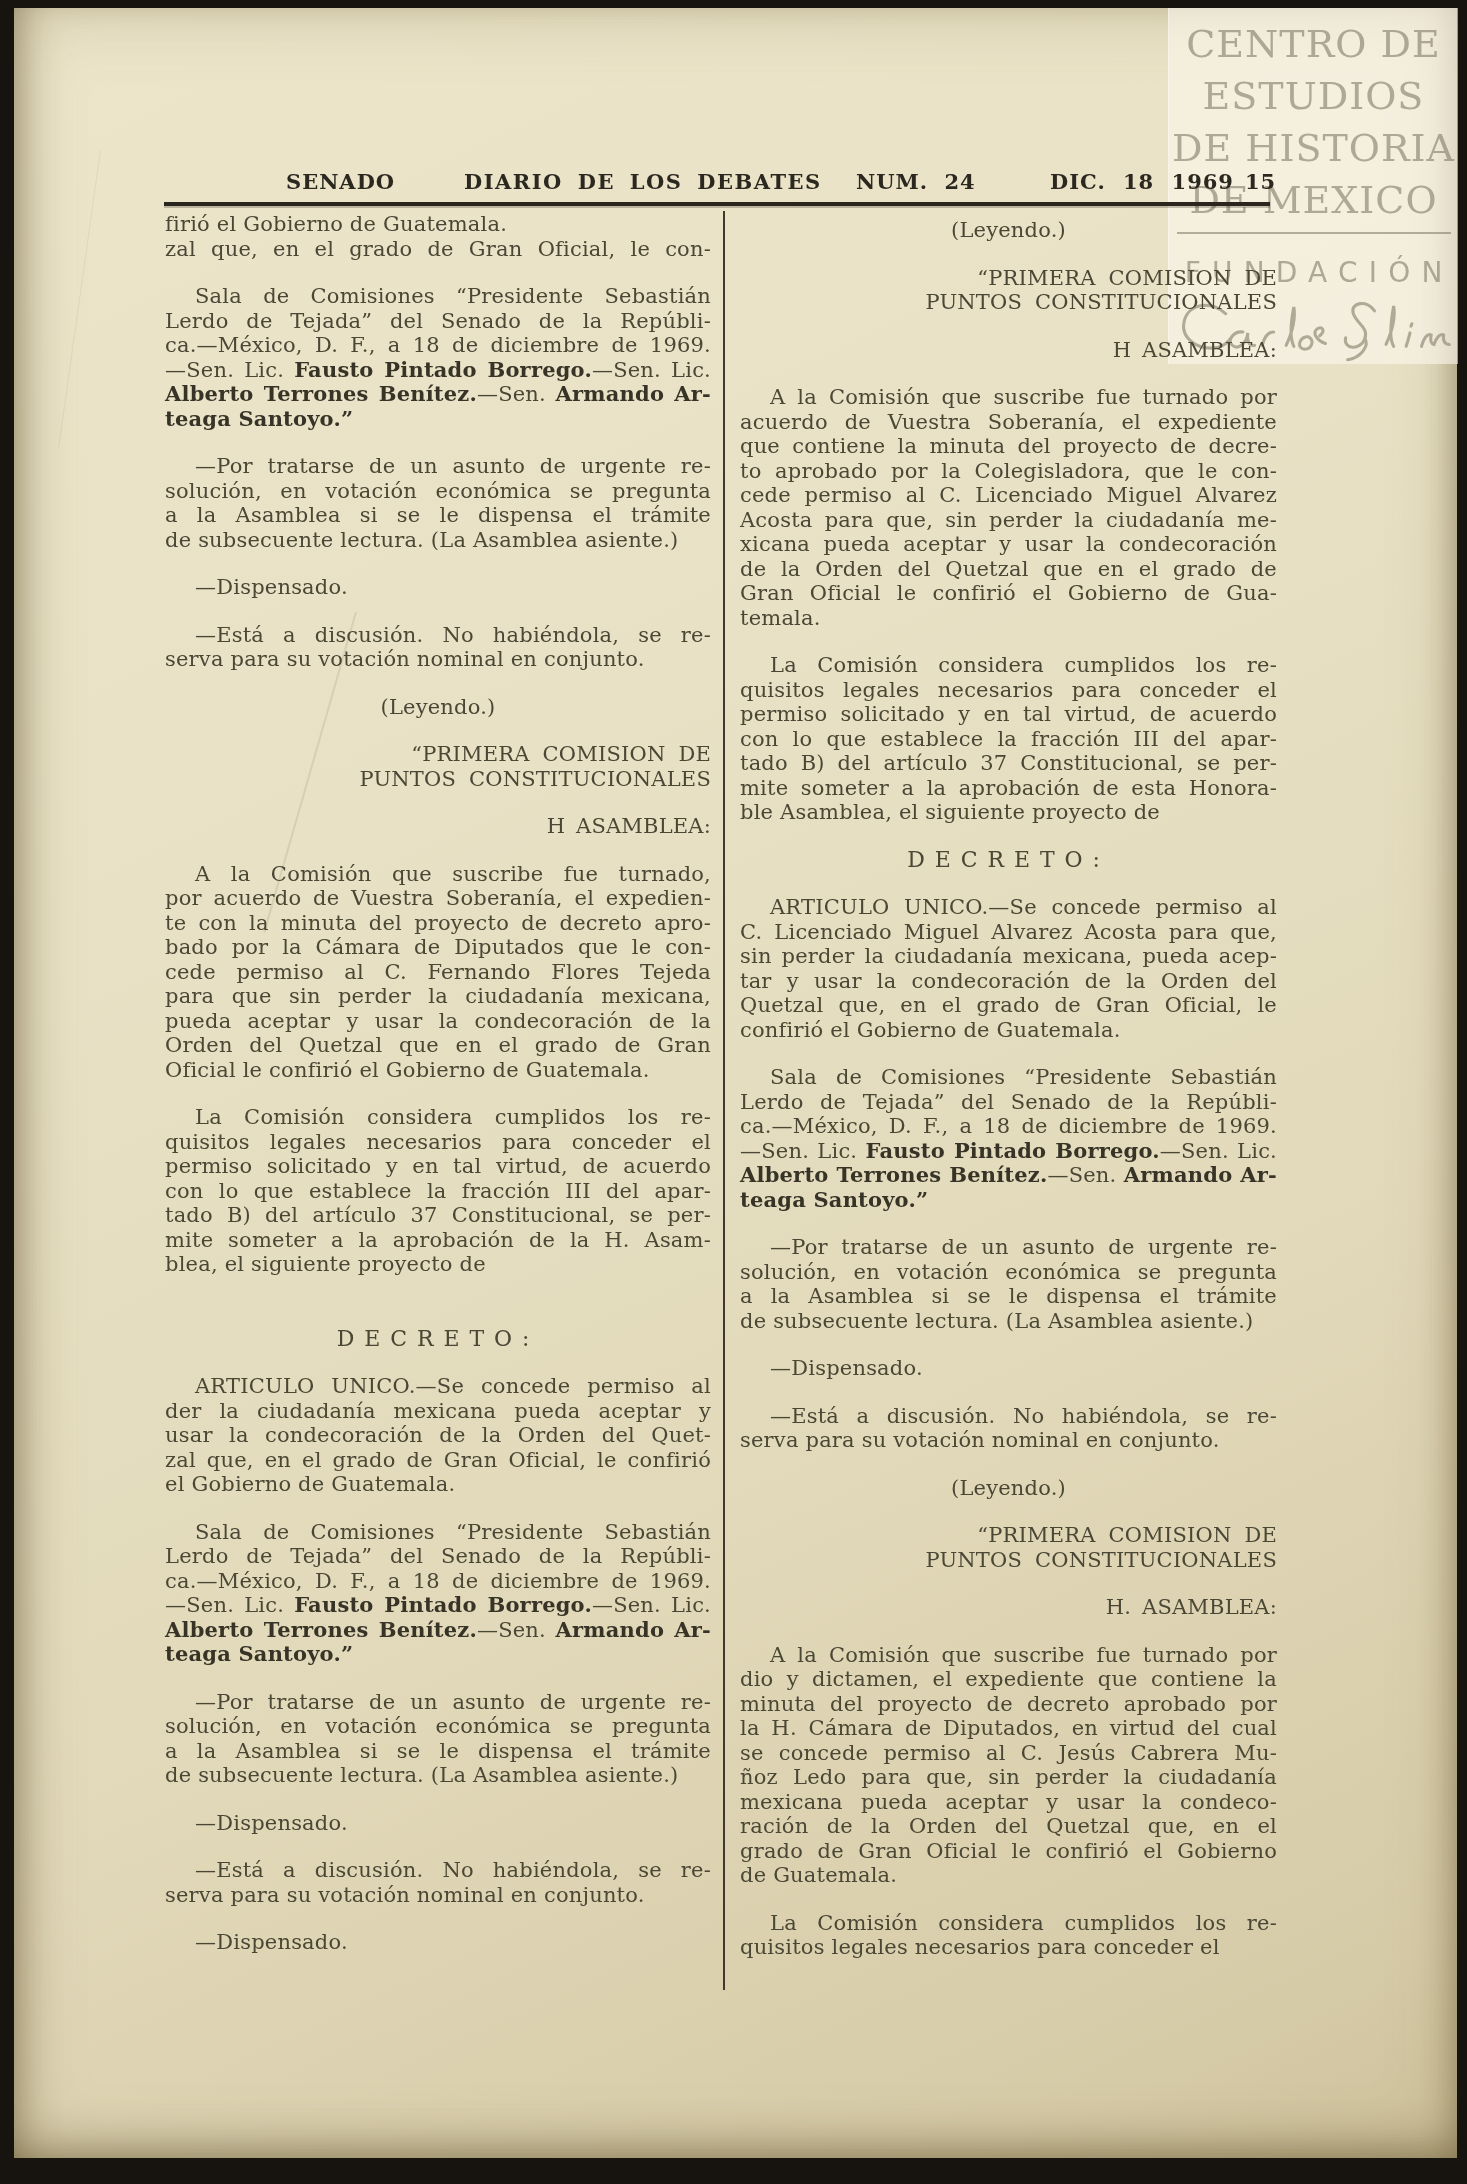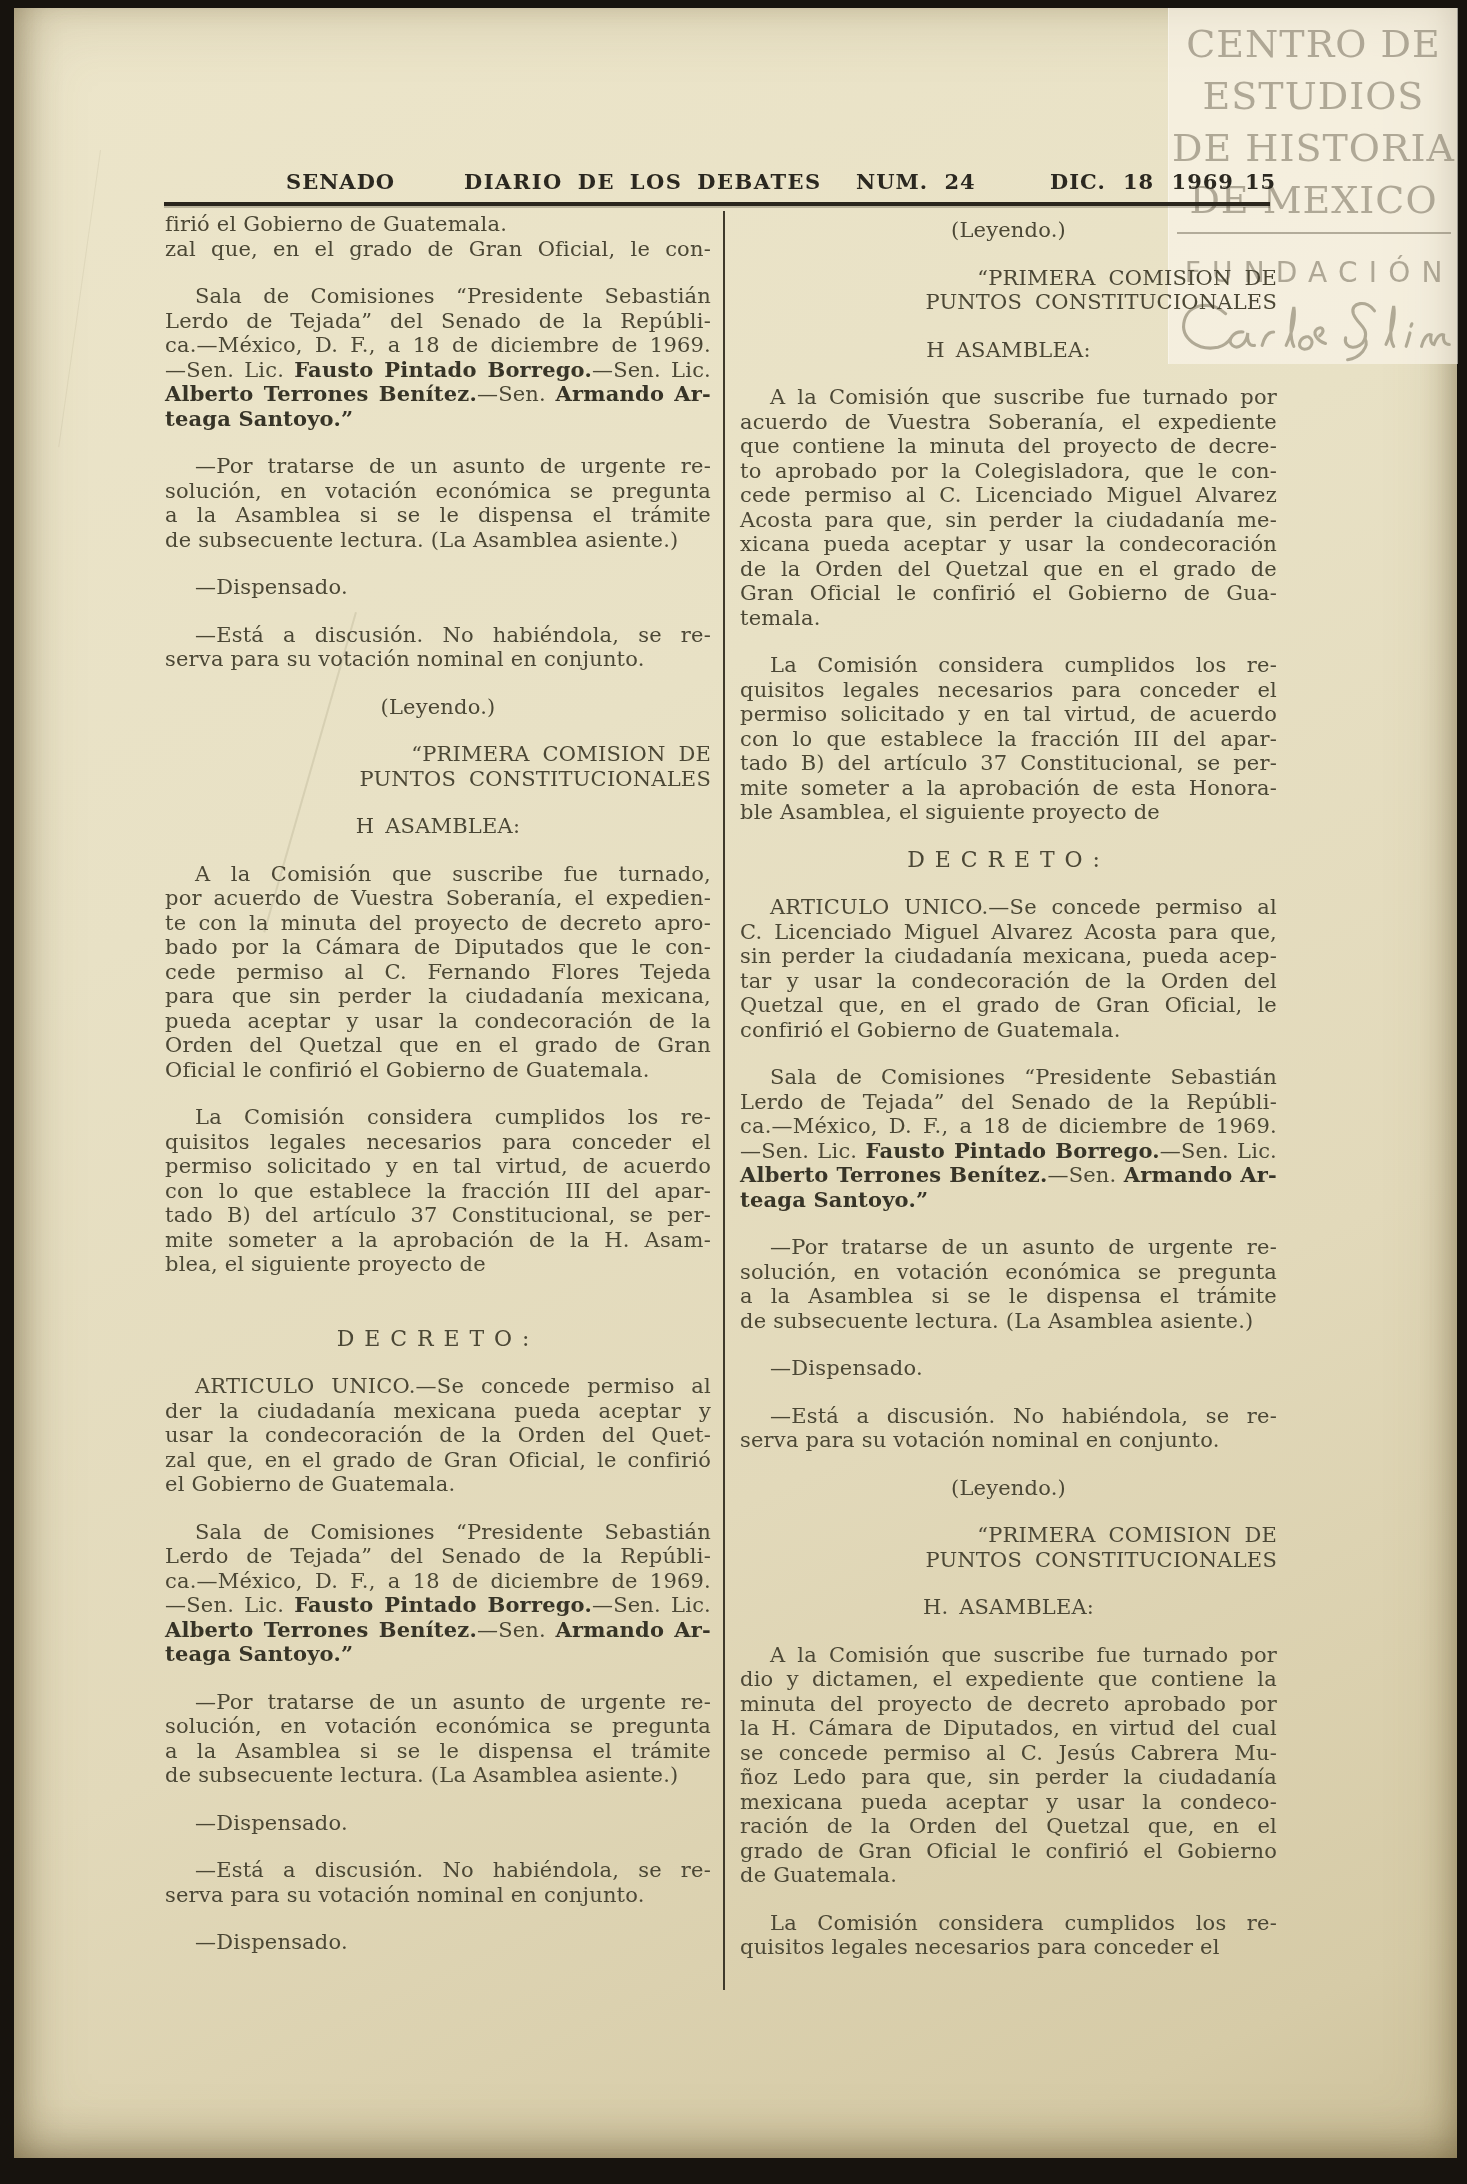--- a/index.html
+++ b/index.html
@@ -38,21 +38,21 @@
   #col-left{left:165px;top:212px;width:546px;}
   #col-right{left:740px;top:218px;width:537px;}
   .block{margin:0;}
   .block + .block{margin-top:23px;}
   .block.sp{margin-top:50px;}
   .line{white-space:nowrap;}
   .line.j{text-align:justify;text-align-last:justify;white-space:normal;}
   .line.ind{text-indent:30px;}
   .center .line{text-align:center;}
   .heading .line{text-align:right;word-spacing:6px;}
-  .label .line{text-align:center;word-spacing:4px;}
+  .label .line{text-align:right;word-spacing:4px;}
   .decree .line{text-align:center;letter-spacing:.45em;font-size:22px;}
   strong{font-weight:bold;color:#373427;}
 </style>
 </head>
 <body>
 
 <div id="canvas">
   <div class="paper"></div>
   <div class="scratch" style="left:355px;top:612px;width:1.5px;height:333px;transform:rotate(16deg);"></div>
   <div class="scratch" style="left:100px;top:150px;width:1px;height:300px;transform:rotate(8deg);opacity:.6;"></div>

